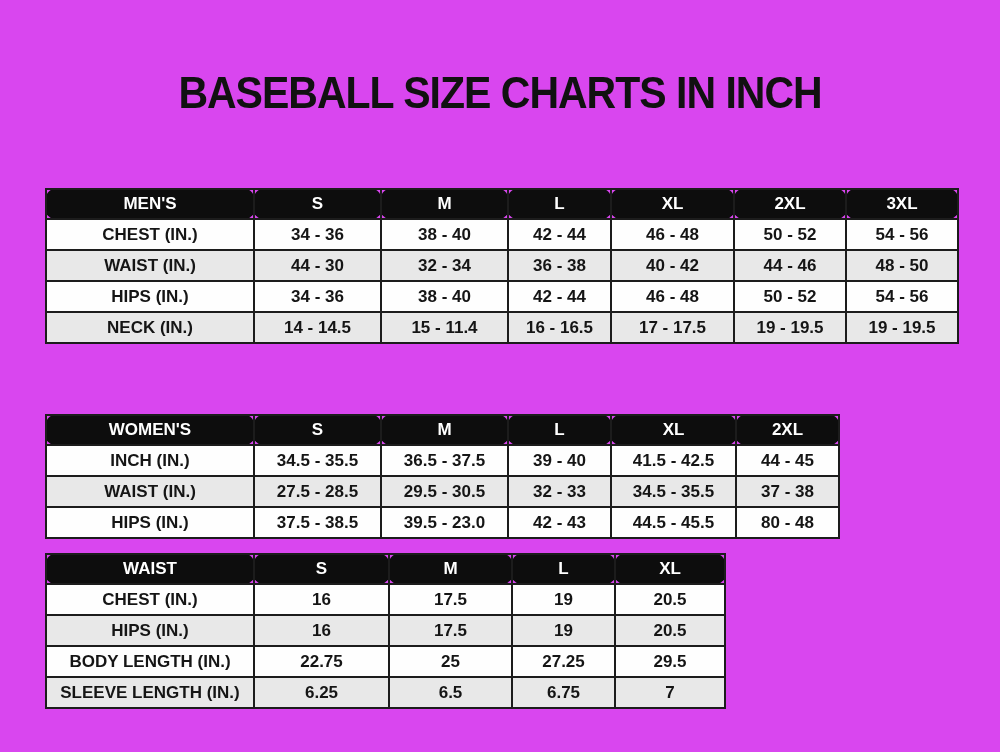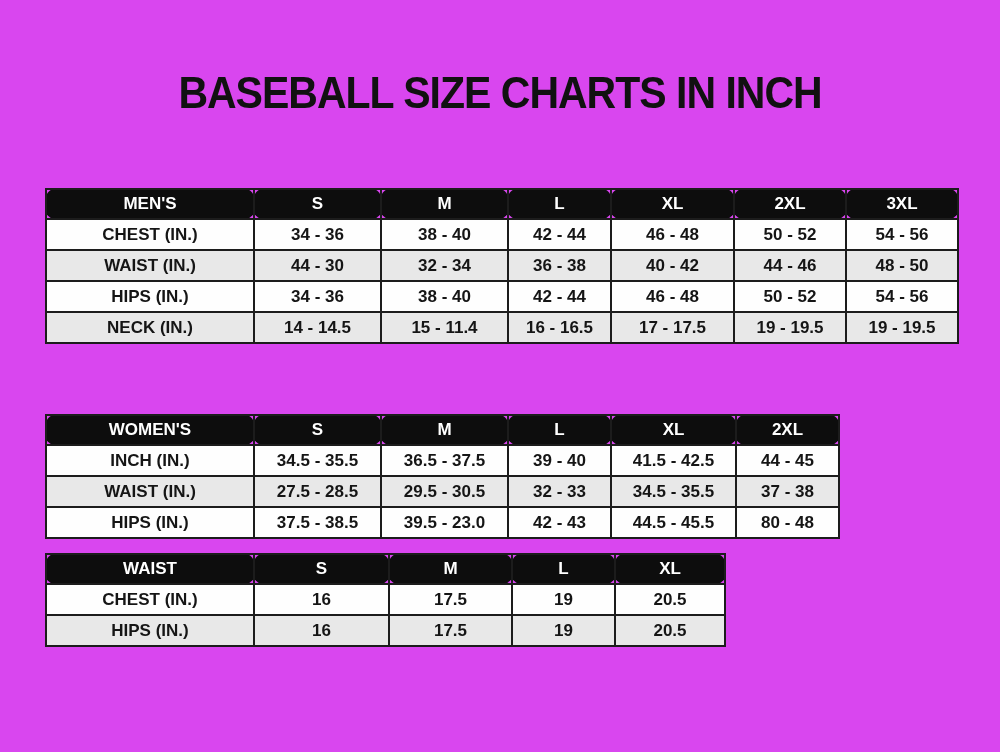--- a/index.html
+++ b/index.html
@@ -207,16 +207,30 @@
           <td>19</td>
           <td>20.5</td>
         </tr>
         <tr>
           <th>HIPS (IN.)</th>
           <td>16</td>
           <td>17.5</td>
           <td>19</td>
           <td>20.5</td>
         </tr>
+        <tr>
+          <th>BODY LENGTH (IN.)</th>
+          <td>22.75</td>
+          <td>25</td>
+          <td>27.25</td>
+          <td>29.5</td>
+        </tr>
+        <tr>
+          <th>SLEEVE LENGTH (IN.)</th>
+          <td>6.25</td>
+          <td>6.5</td>
+          <td>6.75</td>
+          <td>7</td>
+        </tr>
       </tbody>
   </table>
 
 </div>
 
 </body></html>

